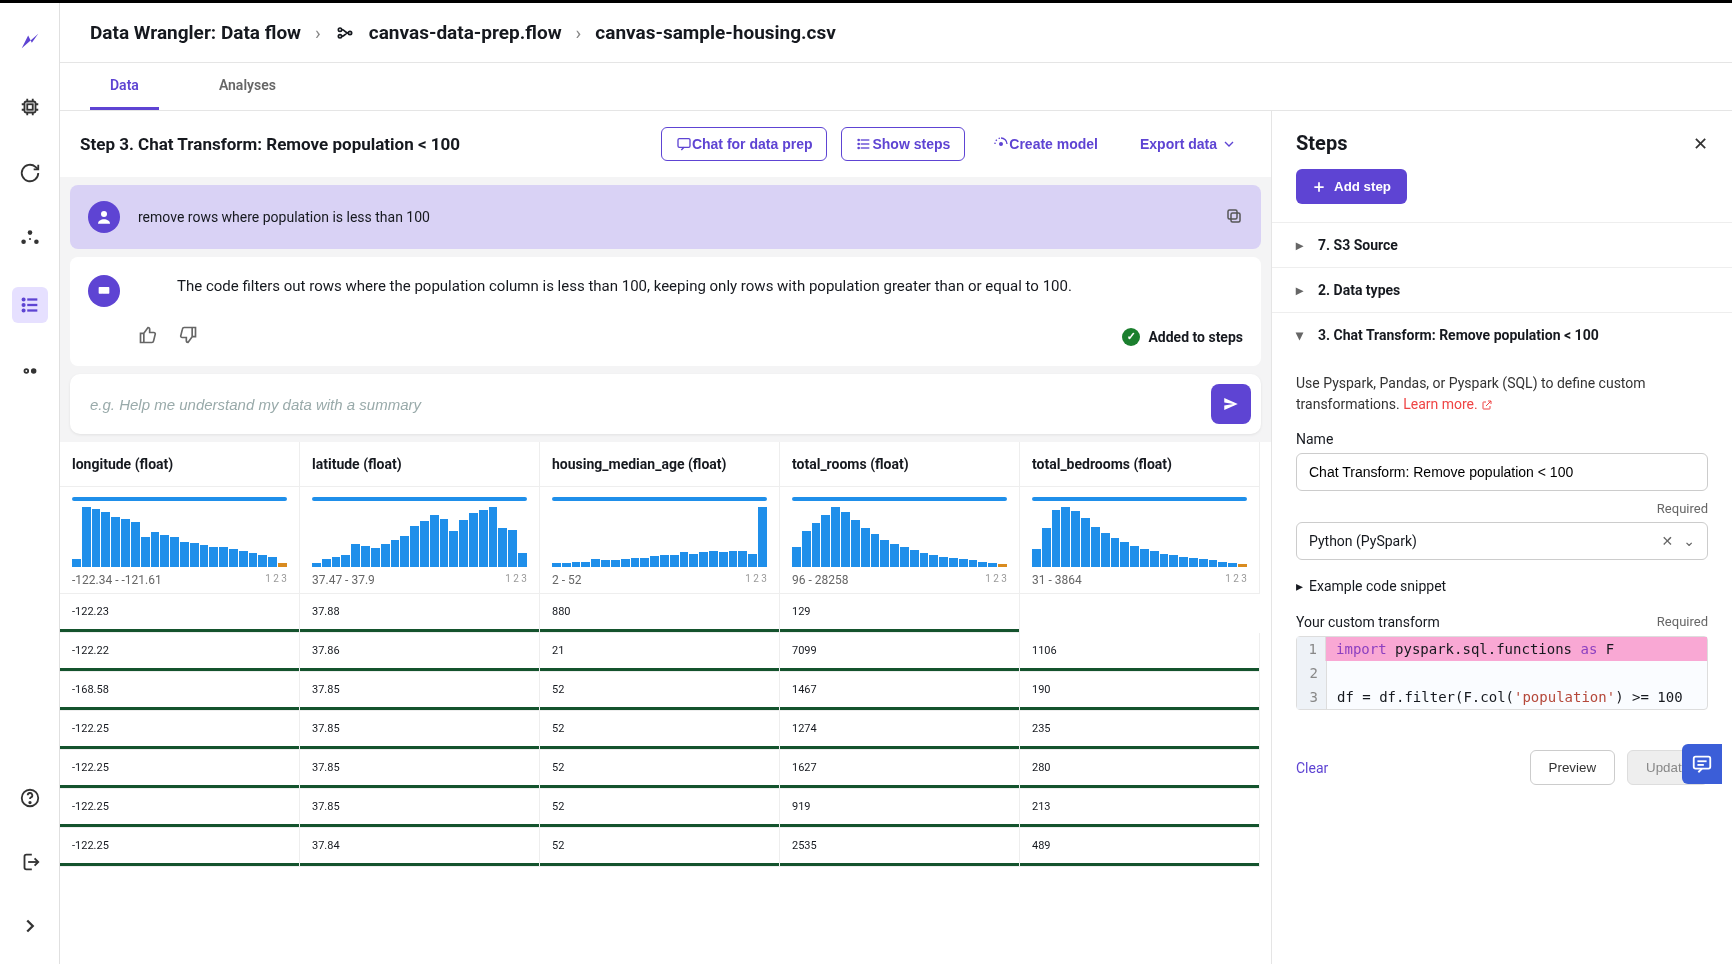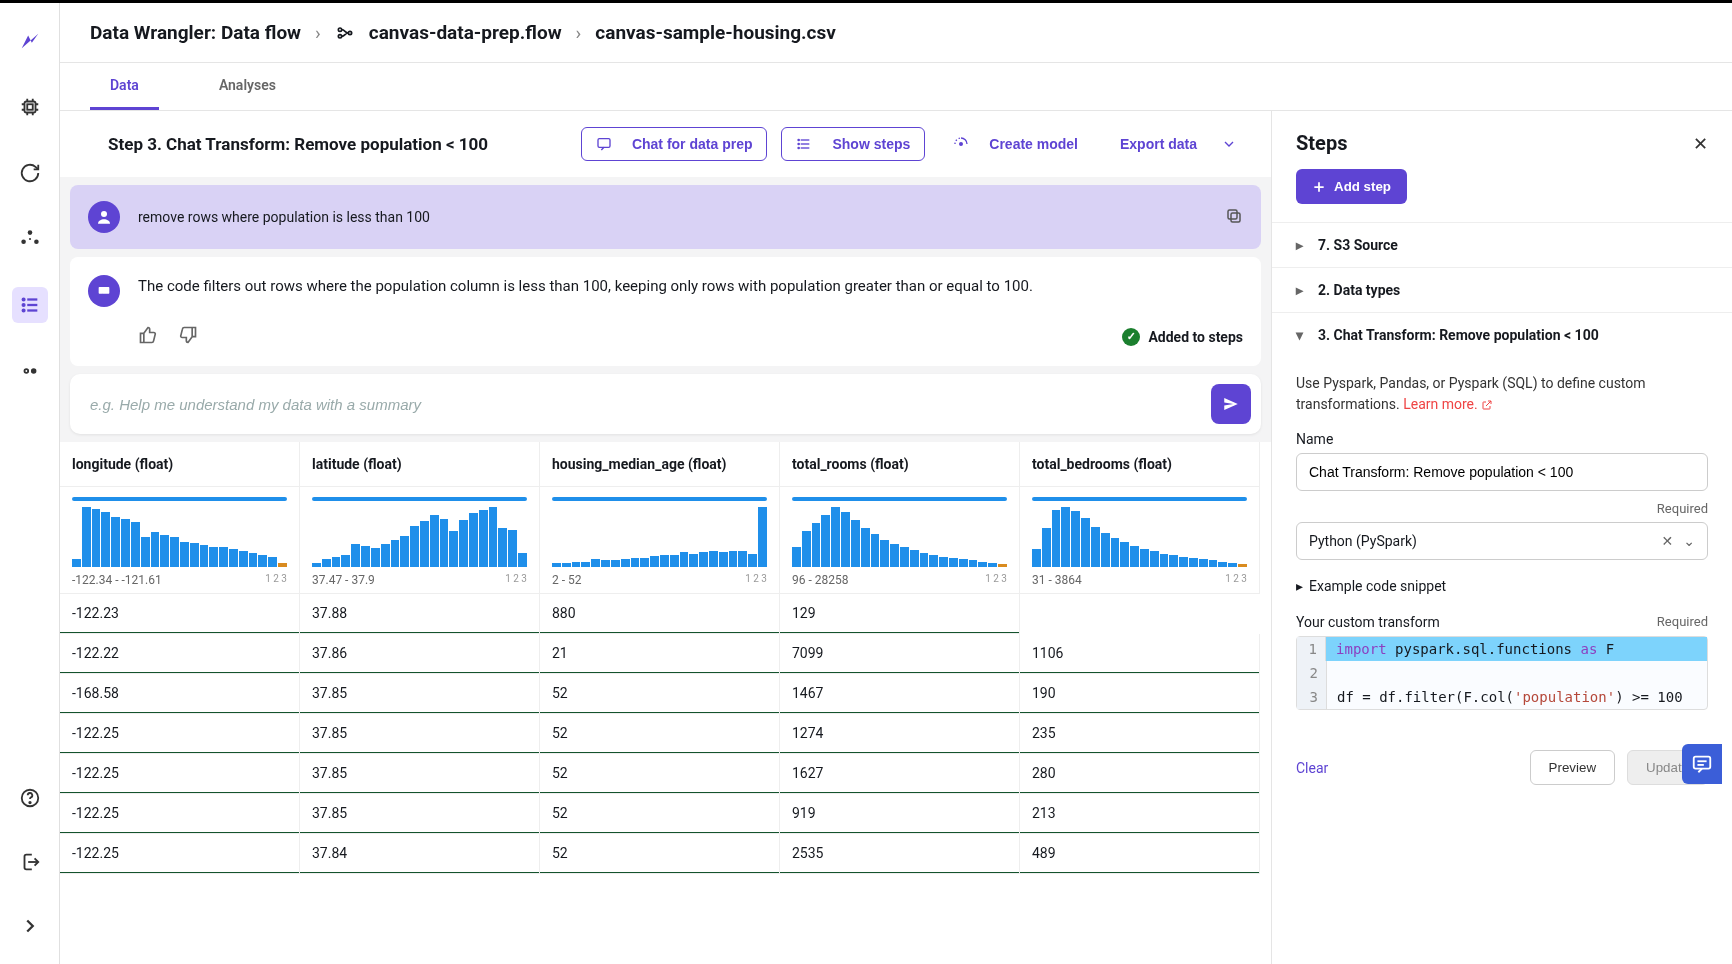--- a/index.html
+++ b/index.html
@@ -14,34 +14,34 @@
 .breadcrumb { display: flex; align-items: center; gap: 14px; padding: 18px 30px; border-bottom: 1px solid #e5e5e5; font-size: 19px; font-weight: 700; }
 .breadcrumb .sep { color: #888; font-weight: 400; }
 .breadcrumb .flow-icon { display: inline-flex; }
 .tabs { display: flex; padding: 0 30px; border-bottom: 1px solid #e5e5e5; gap: 40px; }
 .tab { padding: 14px 20px; font-weight: 600; color: #666; cursor: pointer; border-bottom: 3px solid transparent; }
 .tab.active { color: #5e44d3; border-bottom-color: #5e44d3; }
 
 .content-row { flex: 1; display: flex; min-height: 0; }
 .content-main { flex: 1; display: flex; flex-direction: column; min-width: 0; border-right: 1px solid #e5e5e5; }
 .toolbar { display: flex; align-items: center; padding: 16px 20px; gap: 14px; }
-.toolbar .step-title { font-size: 17px; font-weight: 700; flex: 1; margin-left: 28px; }
-.btn { display: inline-flex; align-items: center; gap: 20px; padding: 8px 14px; border-radius: 6px; border: 1px solid #5e44d3; background: #fff; color: #5e44d3; font-weight: 600; cursor: pointer; font-size: 14px; }
+.toolbar .step-title { font-size: 17px; font-weight: 700; flex: 1; }
+.btn { display: inline-flex; align-items: center; gap: 0; padding: 8px 14px; border-radius: 6px; border: 1px solid #5e44d3; background: #fff; color: #5e44d3; font-weight: 600; cursor: pointer; font-size: 14px; }
 .btn.plain { border: none; }
 .btn svg { width: 16px; height: 16px; }
 .export-caret { margin-left: 4px; }
 
 .chat-area { background: #f4f4f5; padding: 8px 10px; }
 .chat-user { background: #d9d2f5; border-radius: 8px; padding: 16px 18px; display: flex; align-items: center; gap: 18px; position: relative; margin-bottom: 8px; }
 .avatar { width: 32px; height: 32px; border-radius: 50%; background: #5e44d3; display: flex; align-items: center; justify-content: center; color: #fff; }
 .chat-user .copy-icon { position: absolute; right: 18px; color: #555; cursor: pointer; }
 .chat-bot { background: #fff; border-radius: 8px; padding: 18px; }
 .chat-bot-row { display: flex; gap: 18px; align-items: flex-start; }
 .bot-avatar { width: 32px; height: 32px; border-radius: 50%; background: #5e44d3; display: flex; align-items: center; justify-content: center; color: #fff; flex-shrink: 0; }
-.chat-bot-text { font-size: 15px; line-height: 1.5; }
+.chat-bot-text { font-size: 15px; line-height: 1.5; margin-left: 39px; }
 .chat-bot-footer { display: flex; align-items: center; margin-top: 18px; padding-left: 50px; }
 .thumbs { display: flex; gap: 20px; color: #666; }
 .thumbs span { cursor: pointer; }
 .added { margin-left: auto; display: flex; align-items: center; gap: 8px; font-weight: 700; }
 .added .check { width: 18px; height: 18px; border-radius: 50%; background: #1b7f2e; color: #fff; display: flex; align-items: center; justify-content: center; font-size: 11px; }
 
 .chat-input-wrap { background: #fff; border-radius: 10px; padding: 10px; display: flex; align-items: center; margin-top: 8px; box-shadow: 0 1px 3px rgba(0,0,0,0.08); }
 .chat-input { flex: 1; border: none; outline: none; font-size: 15px; padding: 10px; color: #333; }
 .chat-input::placeholder { color: #9aa; font-style: italic; }
 .send-btn { width: 40px; height: 40px; border-radius: 8px; background: #5e44d3; color: #fff; display: flex; align-items: center; justify-content: center; cursor: pointer; }
@@ -51,21 +51,21 @@
 .dt-col { width: 240px; flex-shrink: 0; border-right: 1px solid #eee; border-bottom: 1px solid #eee; }
 .dt-col:first-child { width: 240px; }
 .dt-header { padding: 14px 12px; font-weight: 700; font-size: 14px; border-bottom: 1px solid #eee; }
 .dt-hist { padding: 10px 12px 6px; position: relative; }
 .hist-bar-top { height: 4px; background: #1f8fea; margin-bottom: 6px; border-radius: 2px; }
 .hist-bars { display: flex; align-items: flex-end; height: 60px; gap: 1px; }
 .hist-bars div { flex: 1; background: #1f8fea; }
 .hist-bars div.orange { background: #d98b1f; }
 .hist-range { display: flex; justify-content: space-between; font-size: 12px; color: #666; margin-top: 6px; }
 .hist-range .t123 { font-size: 10px; color: #999; }
-.dt-cell { padding: 11px 12px; font-size: 14px; border-bottom: 1px solid #14532d; }
+.dt-cell { padding: 11px 12px; font-size: 11px; border-bottom: 3px solid #14532d; }
 
 .panel { width: 460px; display: flex; flex-direction: column; padding: 0; }
 .panel-head { display: flex; align-items: center; padding: 20px 24px 14px; }
 .panel-head h2 { font-size: 20px; font-weight: 700; flex: 1; }
 .close-x { cursor: pointer; color: #333; font-size: 18px; }
 .add-step { margin: 0 24px 18px; background: #5e44d3; color: #fff; border: none; padding: 10px 16px; border-radius: 6px; font-weight: 600; cursor: pointer; display: inline-flex; align-items: center; gap: 8px; width: fit-content; }
 .step-item { padding: 14px 24px; border-top: 1px solid #eee; display: flex; align-items: center; gap: 10px; cursor: pointer; font-weight: 700; }
 .step-item .caret { width: 12px; color: #666; }
 .step-detail { padding: 16px 24px; font-size: 14px; }
 .step-detail .helper { color: #333; line-height: 1.5; margin-bottom: 16px; }
@@ -75,21 +75,21 @@
 .required { text-align: right; color: #666; font-size: 13px; margin: 10px 0 6px; }
 .select-row { display: flex; align-items: center; border: 1px solid #ccc; border-radius: 6px; padding: 10px 12px; gap: 10px; }
 .select-row .val { flex: 1; }
 .select-row .x, .select-row .caret2 { color: #666; cursor: pointer; }
 .snippet-toggle { margin-top: 18px; display: flex; align-items: center; gap: 6px; cursor: pointer; font-size: 14px; }
 .custom-label-row { display: flex; justify-content: space-between; margin-top: 20px; margin-bottom: 6px; }
 .code-editor { border: 1px solid #ddd; border-radius: 4px; font-family: ui-monospace, Menlo, monospace; font-size: 14px; background: #fafcff; }
 .code-line { display: flex; }
 .gutter { width: 30px; text-align: right; padding: 4px 8px; color: #888; background: #eef2f7; border-right: 1px solid #ddd; }
 .code { padding: 4px 10px; white-space: pre; }
-.code-line.hl .code { background: #7dd3fc; width: 100%; }
+.code-line.hl .code { background: #f9a8d4; width: 100%; }
 .kw { color: #8c3fc0; }
 .as { color: #8c3fc0; }
 .str { color: #b5483a; }
 .panel-footer { display: flex; align-items: center; padding: 14px 24px; gap: 12px; margin-top: 10px; }
 .panel-footer .clear { color: #5e44d3; font-weight: 400; cursor: pointer; flex: 1; }
 .ghost-btn { border: 1px solid #ccc; background: #fff; color: #333; padding: 9px 18px; border-radius: 6px; cursor: pointer; }
 .ghost-btn.disabled { background: #eee; color: #888; border-color: #ddd; }
 
 .floating-chat { position: fixed; right: 10px; bottom: 180px; width: 40px; height: 40px; background: #3b5ed8; border-radius: 6px 0 0 6px; display: flex; align-items: center; justify-content: center; color: #fff; cursor: pointer; }
 </style>

